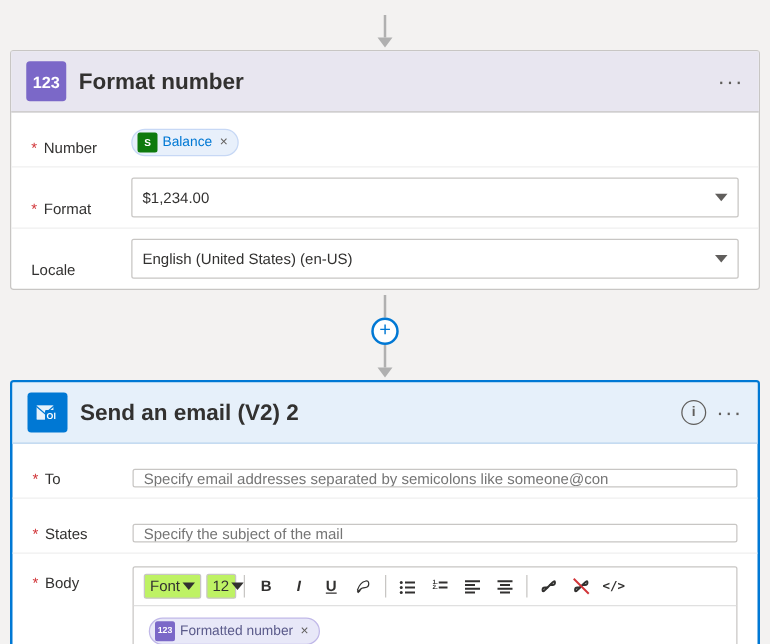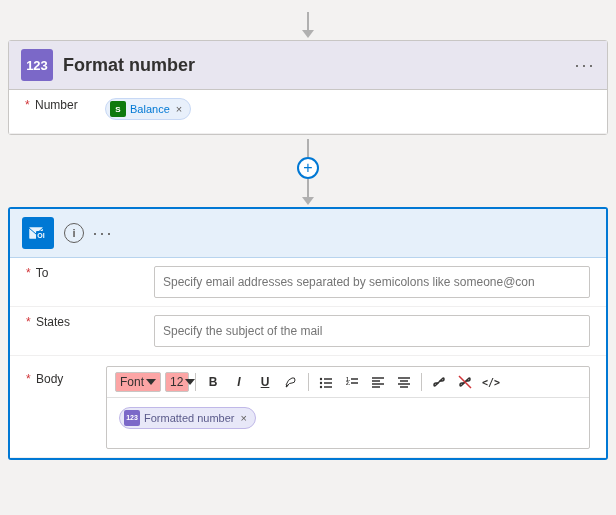--- a/index.html
+++ b/index.html
@@ -101,21 +101,21 @@
       font-size: 18px; color: #605e5c; cursor: pointer; letter-spacing: 1px;
       line-height: 1;
     }
 
     .card-body {
       padding: 0;
     }
 
     .field-row {
       display: flex;
-      align-items: flex-start;
+      align-items: flex-end;
       padding: 8px 16px;
       border-bottom: 1px solid #f0efef;
       min-height: 44px;
     }
     .field-label {
       font-size: 12px;
       color: #323130;
       width: 80px;
       flex-shrink: 0;
     }
@@ -173,42 +173,41 @@
       border-right: 5px solid transparent;
       border-top: 6px solid #605e5c;
     }
 
     .input-field {
       flex: 1;
       border: 1px solid #c8c6c4;
       border-radius: 2px;
       padding: 0 8px;
       background: white;
-      height: 32px;
+      height: 15px;
       font-size: 12px;
       color: #a0a0a0;
-      margin-left: 48px;
     }
 
     
     .toolbar-row {
       display: flex;
       align-items: center;
       padding: 4px 8px;
       border-bottom: 1px solid #e0e0e0;
       gap: 4px;
       flex-wrap: wrap;
     }
     .toolbar-select {
       border: 1px solid #c8c6c4;
       border-radius: 2px;
       padding: 2px 4px;
       font-size: 12px;
       color: #323130;
-      background: #fca5a5;
+      background: #bef264;
       cursor: pointer;
       display: flex; align-items: center; gap: 2px;
     }
     .toolbar-btn {
       width: 22px; height: 22px;
       display: flex; align-items: center; justify-content: center;
       font-size: 12px; color: #323130; cursor: pointer; border-radius: 2px;
       font-weight: bold;
     }
     .toolbar-separator {
@@ -283,21 +282,40 @@
       </span>
       <div class="field-value">
         <span class="tag-pill">
           <span class="tag-icon-sm">S</span>
           <span>Balance</span>
           <span class="tag-close">×</span>
         </span>
       </div>
     </div>
 
-
+    <div class="field-row">
+      <span class="field-label">
+        <span class="required-star">*</span>
+        <span>Format</span>
+      </span>
+      <div class="select-field">
+        <span class="select-text">$1,234.00</span>
+        <div class="chevron-down"></div>
+      </div>
+    </div>
+
+    <div class="field-row" style="border-bottom:none;">
+      <span class="field-label">
+        <span>Locale</span>
+      </span>
+      <div class="select-field">
+        <span class="select-text">English (United States) (en-US)</span>
+        <div class="chevron-down"></div>
+      </div>
+    </div>
   </div>
 </div>
 
 <div class="connector-plus">
   <div class="connector-line"></div>
   <div class="plus-circle">+</div>
   <div class="connector-line"></div>
   <div class="arrow-down"></div>
 </div>
 
@@ -305,20 +323,21 @@
   <div class="card-header email-header">
     <div class="card-icon icon-email">
       <svg width="20" height="20" viewBox="0 0 20 20">
         <rect x="1" y="4" width="14" height="12" rx="1" fill="white" opacity="0.9"></rect>
         <rect x="1" y="4" width="14" height="12" rx="1" fill="none" stroke="#0078d4" stroke-width="0.5"></rect>
         <polyline points="1,5 8,11 15,5" fill="none" stroke="#0078d4" stroke-width="1"></polyline>
         <rect x="8" y="8" width="10" height="9" rx="1" fill="#0078d4"></rect>
         <text x="13" y="15" font-size="7" fill="white" font-weight="bold" text-anchor="middle">Ol</text>
       </svg>
     </div>
+    <span class="card-title">Send an email (V2) 2</span>
     <div class="card-menu">
       <div class="info-btn">
         <span>i</span>
       </div>
       <span class="dots-btn">···</span>
     </div>
   </div>
   <div class="card-body">
 
     <div class="field-row">

